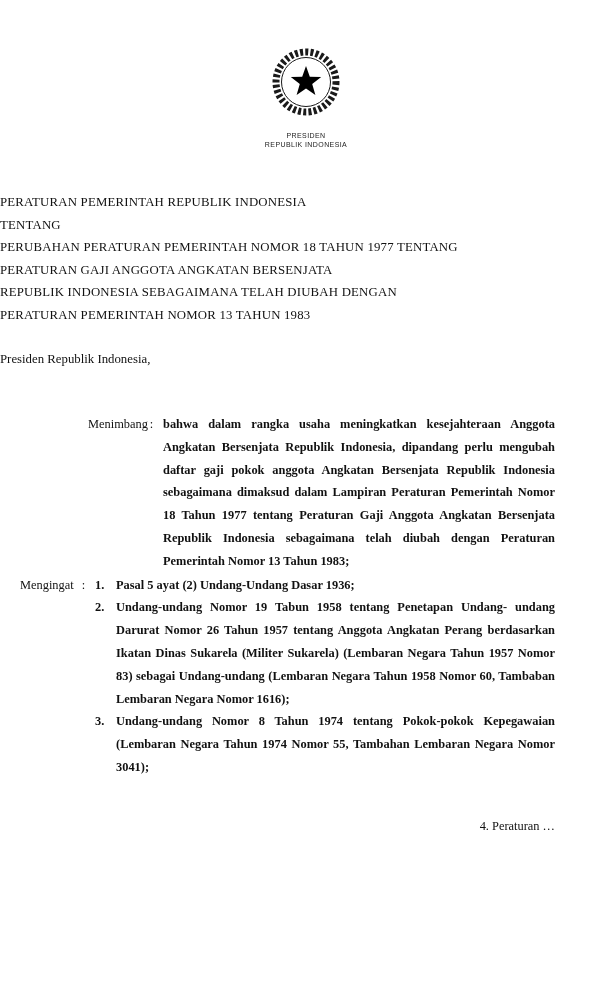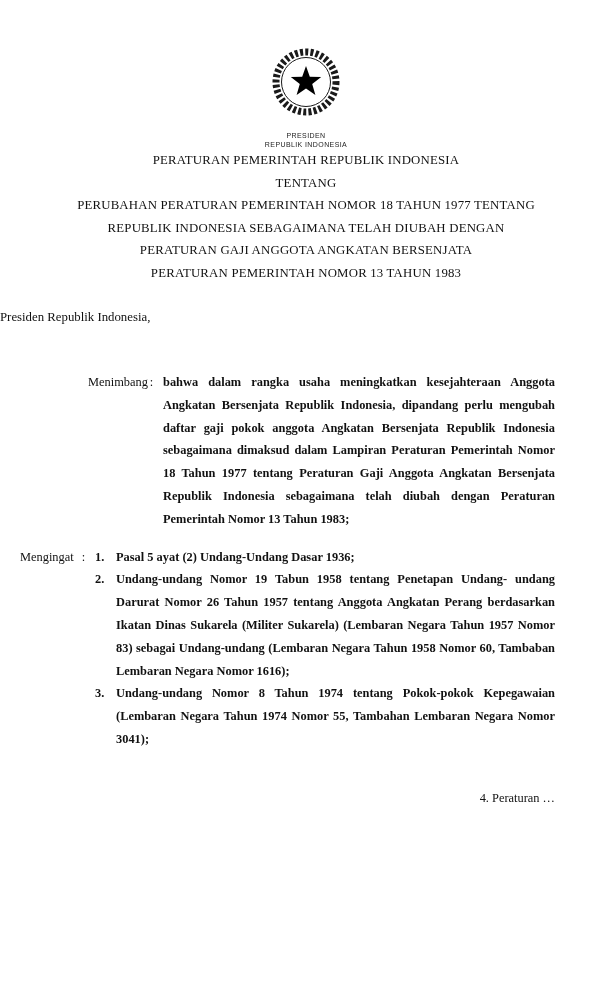--- a/index.html
+++ b/index.html
@@ -19,38 +19,38 @@
   .emblem-wrap { padding-top: 40px; text-align: center; }
   .agency {
     margin-top: 3px;
     font-family: "Liberation Sans", sans-serif;
     font-size: 7px; line-height: 9px;
     letter-spacing: 0.4px;
     color: #222;
     text-align: center;
   }
   .title-block {
-    text-align: center;
+    margin-top: 42px;
     font-size: 12.8px;
     line-height: 22.5px;
     letter-spacing: 0.2px;
   }
   .salutation {
     margin-top: 26px;
     text-align: left;
     font-size: 12.8px;
   }
   .section {
     display: flex;
     padding: 0 57px 0 88px;
     font-size: 12.4px;
     line-height: 22.8px;
   }
   .section.menimbang { margin-top: 46px; }
-  .section.mengingat { margin-top: 15px; padding-left: 20px; }
+  .section.mengingat { margin-top: 1px; padding-left: 20px; }
   .sec-label { width: 52px; flex: 0 0 52px; }
   .sec-colon { width: 23px; flex: 0 0 23px; text-align: center; }
   .sec-content { flex: 1; text-align: justify; font-weight: bold; }
   .li { display: flex; }
   .li-num { width: 21px; flex: 0 0 21px; }
   .li-text { flex: 1; text-align: justify; }
   .catchword {
     margin-top: 40px;
     padding-right: 57px;
     text-align: right;
@@ -71,22 +71,22 @@
     <div class="agency">
       <div>PRESIDEN</div>
       <div>REPUBLIK INDONESIA</div>
     </div>
   </div>
 
   <div class="title-block">
     <div>PERATURAN PEMERINTAH REPUBLIK INDONESIA</div>
     <div>TENTANG</div>
     <div>PERUBAHAN PERATURAN PEMERINTAH NOMOR 18 TAHUN 1977 TENTANG</div>
+    <div>PERATURAN GAJI ANGGOTA ANGKATAN BERSENJATA</div>
     <div>REPUBLIK INDONESIA SEBAGAIMANA TELAH DIUBAH DENGAN</div>
-    <div>PERATURAN GAJI ANGGOTA ANGKATAN BERSENJATA</div>
     <div>PERATURAN PEMERINTAH NOMOR 13 TAHUN 1983</div>
   </div>
 
   <div class="salutation">Presiden Republik Indonesia,</div>
 
   <div class="section menimbang">
     <div class="sec-label">Menimbang</div>
     <div class="sec-colon">:</div>
     <div class="sec-content">bahwa dalam rangka usaha meningkatkan kesejahteraan Anggota Angkatan Bersenjata Republik Indonesia, dipandang perlu mengubah daftar gaji pokok anggota Angkatan Bersenjata Republik Indonesia sebagaimana dimaksud dalam Lampiran Peraturan Pemerintah Nomor 18 Tahun 1977 tentang Peraturan Gaji Anggota Angkatan Bersenjata Republik Indonesia sebagaimana telah diubah dengan Peraturan Pemerintah Nomor 13 Tahun 1983;</div>
   </div>

